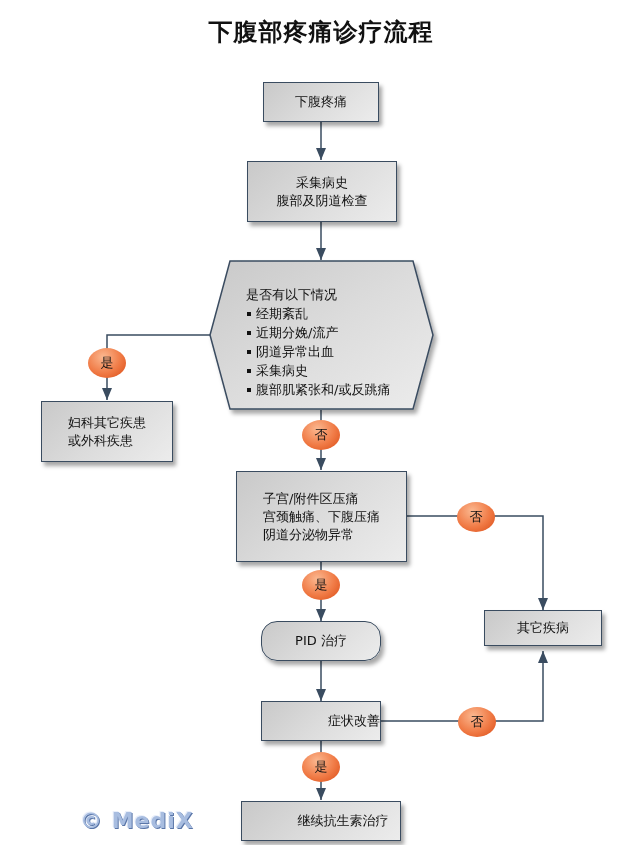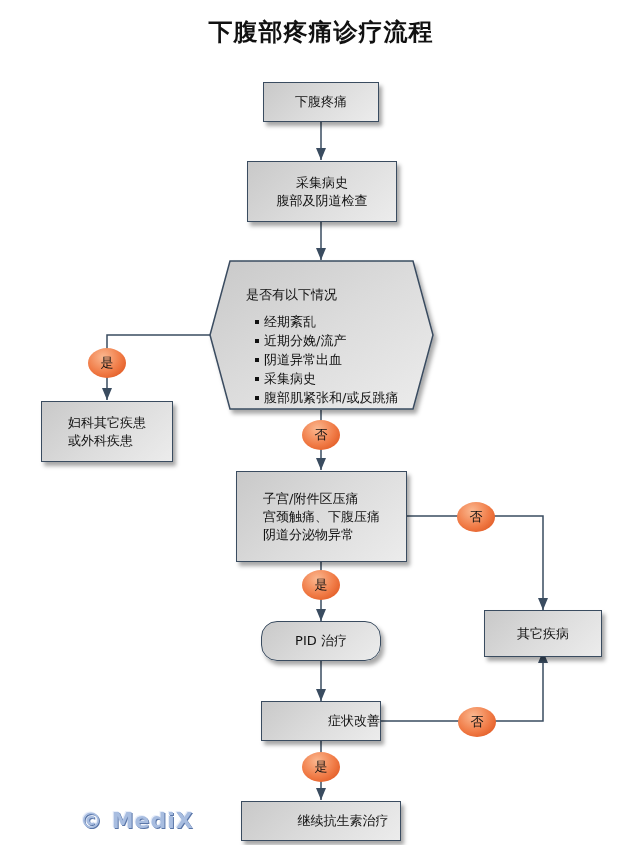--- a/index.html
+++ b/index.html
@@ -14,21 +14,21 @@
            box-shadow: 3px 4px 4px rgba(0,0,0,0.35);
            display: flex; align-items: center; justify-content: center;
            font-size: 13px; color: #111; line-height: 18px; }
     .box .inner { text-align: left; }
     .box.center .inner { text-align: center; }
     .oval { position: absolute; width: 38px; height: 30px; border-radius: 50%;
             background: radial-gradient(ellipse at 40% 30%, #fbb890 0%, #f07a45 55%, #d94a14 100%);
             display: flex; align-items: center; justify-content: center;
             font-size: 13px; color: #111; }
     .hex-text { position: absolute; font-size: 13px; color: #111; line-height: 19px; }
-    .hex-text ul { margin: 8px; padding: 0; list-style: none; }
+    .hex-text ul { margin: 0; padding: 0; list-style: none; }
     .hex-text li { padding-left: 10px; position: relative; }
     .hex-text li::before { content: ""; position: absolute; left: 1px; top: 8px;
                            width: 4px; height: 4px; background: #111; }
     .logo { position: absolute; left: 80px; top: 808px; font-family: "DejaVu Sans", sans-serif;
             font-weight: bold; font-size: 22px; color: #a8bde0;
             text-shadow: 1px 1px 0 #5a76a8, -1px -1px 0 #e8eefa; letter-spacing: 1px; }
   </style>
 </head>
 <body>
 
@@ -122,21 +122,21 @@
       <div>PID 治疗</div>
     </div>
 </div>
 
 <div class="box center" style="left:261px; top:701px; width:120px; height:40px;justify-content:flex-end;">
   <div class="inner">
       <div>症状改善</div>
     </div>
 </div>
 
-<div class="box center" style="left:484px; top:610px; width:118px; height:47px;">
+<div class="box center" style="left:484px; top:610px; width:118px; height:36px;">
   <div class="inner">
       <div>其它疾病</div>
     </div>
 </div>
 
 <div class="box center" style="left:241px; top:801px; width:160px; height:40px;padding-left:44px;">
   <div class="inner">
       <div>继续抗生素治疗</div>
     </div>
 </div>

